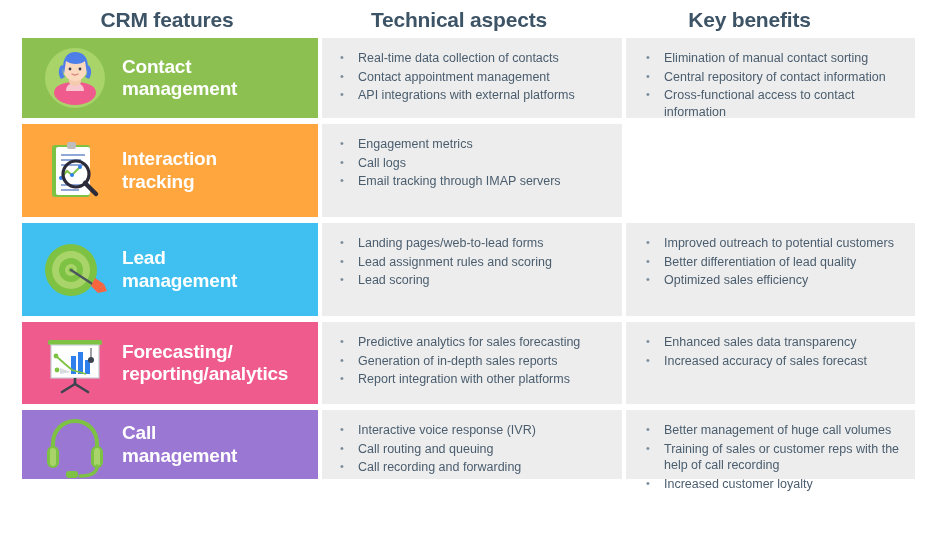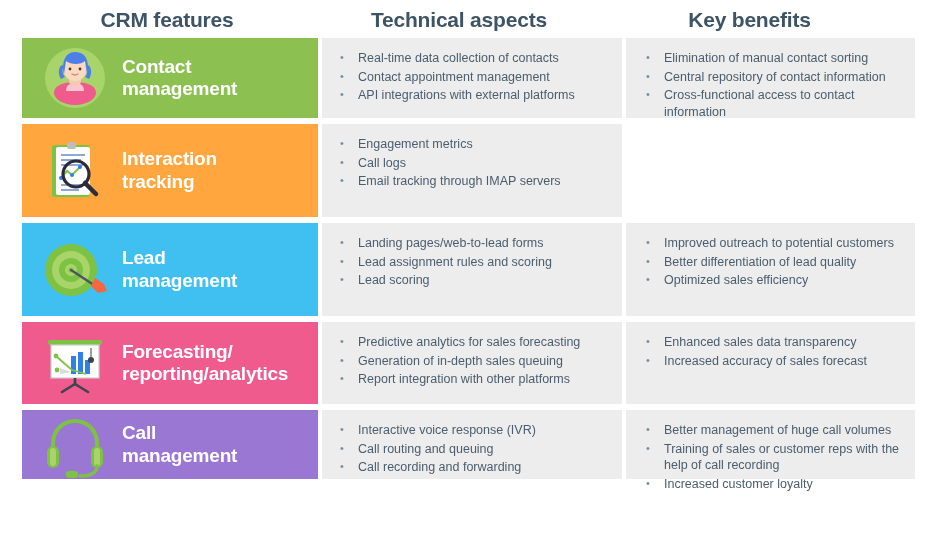--- a/index.html
+++ b/index.html
@@ -256,21 +256,21 @@
           </svg>
         </div>
         <div class="feature-label">
           <span>Forecasting/</span><br>
           <span>reporting/analytics</span>
         </div>
       </div>
       <div class="bullet-cell mid">
         <ul class="bullets">
           <li>Predictive analytics for sales forecasting</li>
-          <li>Generation of in-depth sales queuing</li>
+          <li>Generation of in-depth sales reports</li>
           <li>Report integration with other platforms</li>
         </ul>
       </div>
       <div class="bullet-cell last">
         <ul class="bullets">
           <li>Enhanced sales data transparency</li>
           <li>Increased accuracy of sales forecast</li>
         </ul>
       </div>
     </div>

